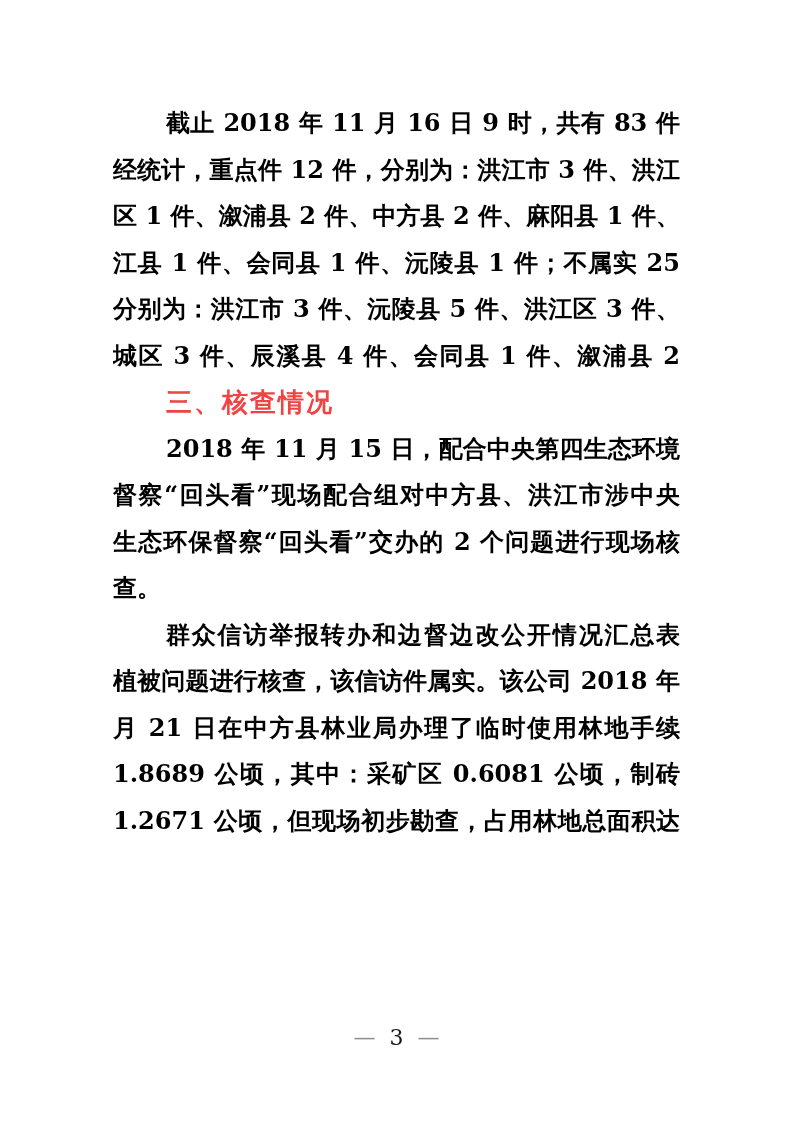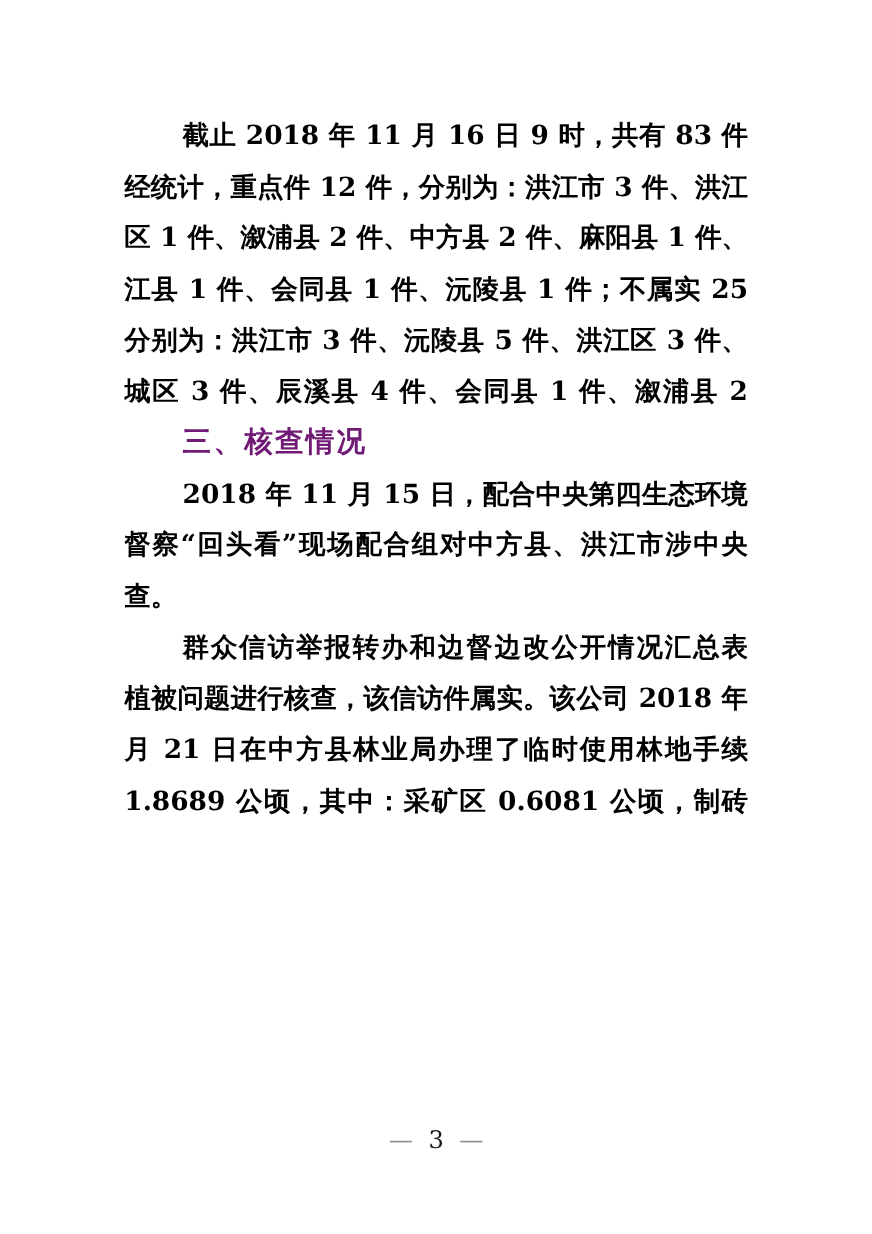--- a/index.html
+++ b/index.html
@@ -44,21 +44,21 @@
   .section-heading {
     font-family: "DejaVu Sans", "Liberation Sans", sans-serif;
     font-weight: 800;
     font-size: 26px;
     line-height: 46.5px;
     height: 46.5px;
     text-align: left;
     text-align-last: left;
     text-indent: 53px;
     letter-spacing: 2px;
-    color: #701a75;
+    color: #ef4444;
   }
   .page-footer {
     position: absolute;
     left: 0;
     top: 1022px;
     width: 100%;
     text-align: center;
     font-family: "DejaVu Serif", "Liberation Serif", serif;
     font-size: 22px;
     line-height: 32px;
@@ -84,26 +84,28 @@
     <div class="text-line">经统计，重点件 12 件，分别为：洪江市 3 件、洪江</div>
     <div class="text-line">区 1 件、溆浦县 2 件、中方县 2 件、麻阳县 1 件、芷</div>
     <div class="text-line">江县 1 件、会同县 1 件、沅陵县 1 件；不属实 25 件，</div>
     <div class="text-line">分别为：洪江市 3 件、沅陵县 5 件、洪江区 3 件、鹤</div>
     <div class="text-line">城区 3 件、辰溪县 4 件、会同县 1 件、溆浦县 2 件、</div>
 
     <div class="section-heading">三、核查情况</div>
 
     <div class="text-line indent">2018 年 11 月 15 日，配合中央第四生态环境保护</div>
     <div class="text-line">督察“回头看”现场配合组对中方县、洪江市涉中央</div>
+    <div class="text-line">生态环保督察“回头看”交办的 2 个问题进行现场核</div>
     <div class="text-line para-end">查。</div>
 
     <div class="text-line indent">群众信访举报转办和边督边改公开情况汇总表</div>
     <div class="text-line">植被问题进行核查，该信访件属实。该公司 2018 年 6</div>
     <div class="text-line">月 21 日在中方县林业局办理了临时使用林地手续</div>
     <div class="text-line">1.8689 公顷，其中：采矿区 0.6081 公顷，制砖区</div>
+    <div class="text-line">1.2671 公顷，但现场初步勘查，占用林地总面积达</div>
 
   </div>
 
   <div class="page-footer">
     <span class="dash">—</span><span class="num">3</span><span class="dash">—</span>
   </div>
 
 </div>
 
 </body></html>

